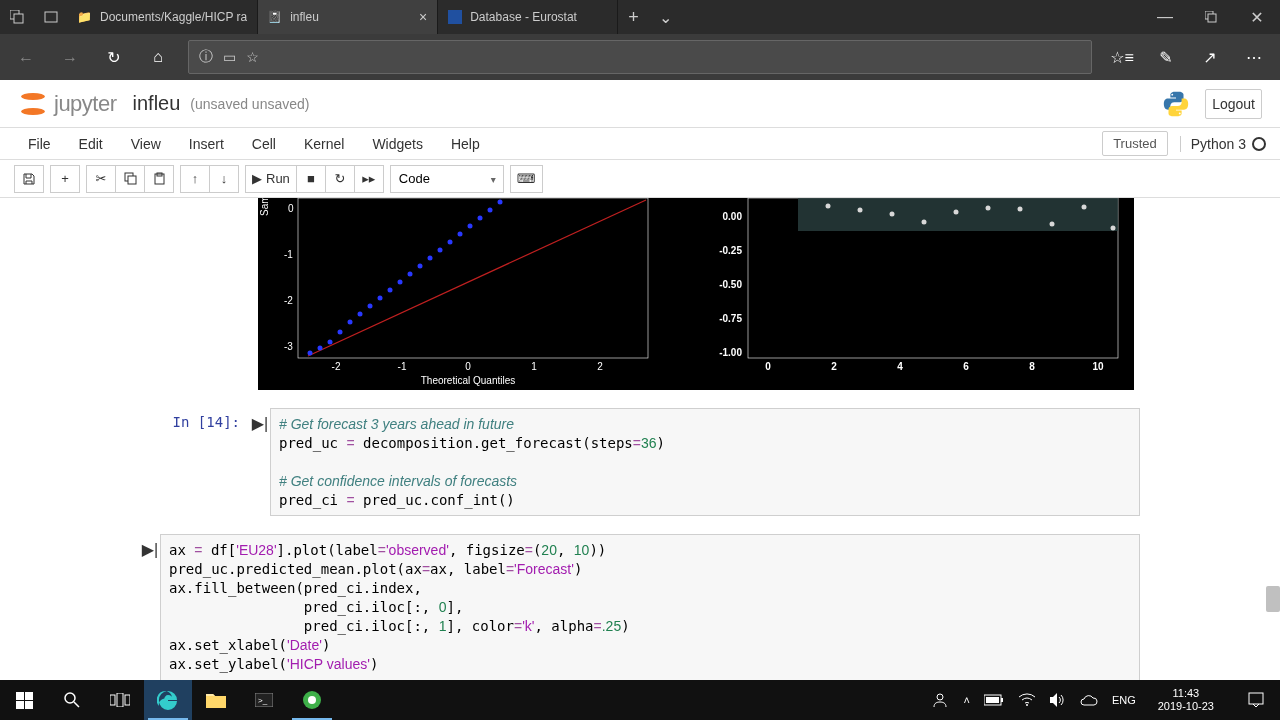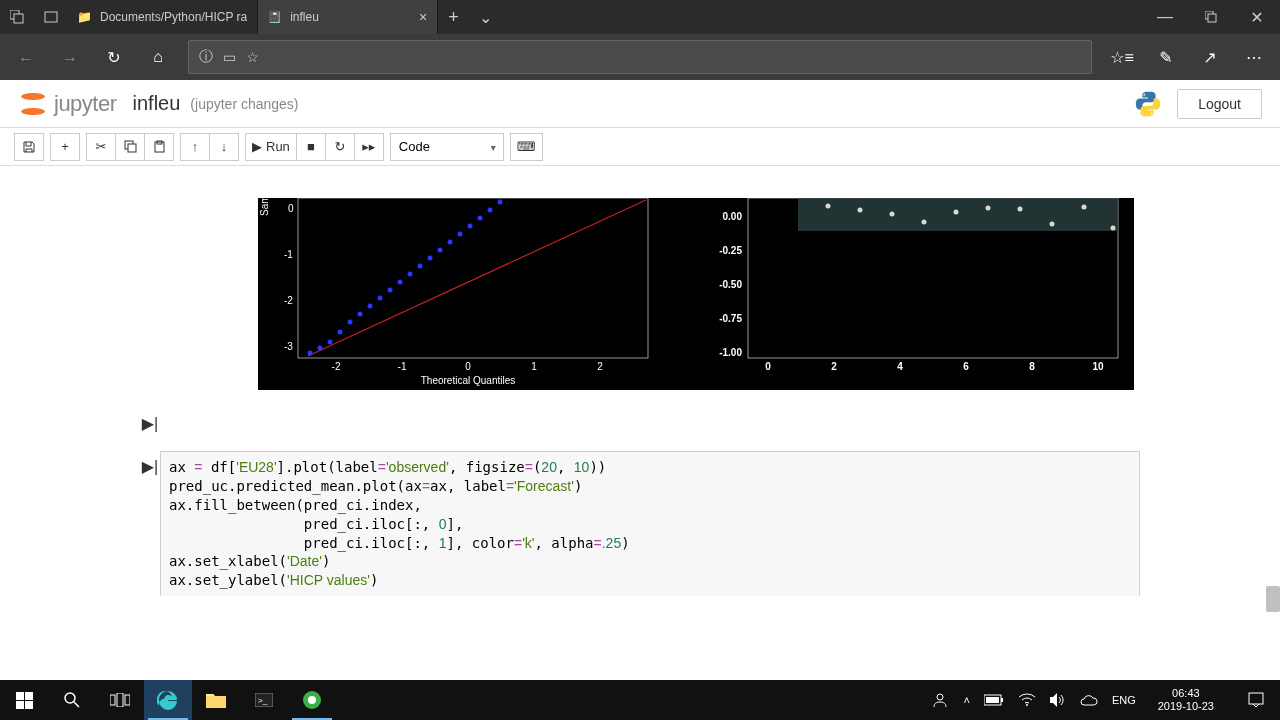--- a/index.html
+++ b/index.html
@@ -32,21 +32,21 @@
 .jp-logo-orange { width: 30px; height: 30px; position: relative; }
 .jp-logo-orange::before, .jp-logo-orange::after { content: ''; position: absolute; width: 24px; height: 7px; background: #f37726; border-radius: 50%; left: 3px; }
 .jp-logo-orange::before { top: 4px; }
 .jp-logo-orange::after { bottom: 4px; }
 .jp-logo-text { font-size: 22px; color: #888; letter-spacing: -0.5px; }
 .jp-nbname { font-size: 20px; color: #333; margin-right: 10px; }
 .jp-saved { font-size: 14px; color: #888; }
 .jp-right { margin-left: auto; display: flex; align-items: center; gap: 14px; }
 .py-logo { width: 30px; height: 30px; position: relative; }
 .py-logo svg { width: 100%; height: 100%; }
-.logout-btn { padding: 6px 20px; border: 1px solid #ccc; border-radius: 2px; font-size: 14px; background: #fff; color: #333; }
+.logout-btn { padding: 6px 6px; border: 1px solid #ccc; border-radius: 2px; font-size: 14px; background: #fff; color: #333; }
 
 
 .jp-menu { height: 32px; display: flex; align-items: center; padding: 0 14px; border-bottom: 1px solid #ddd; font-size: 14px; }
 .menu-item { padding: 6px 14px; color: #333; }
 .menu-right { margin-left: auto; display: flex; align-items: center; gap: 12px; }
 .trusted { padding: 4px 10px; border: 1px solid #ccc; border-radius: 2px; font-size: 13px; color: #555; }
 .kernel-name { font-size: 14px; color: #333; padding-left: 10px; border-left: 1px solid #ccc; display: flex; align-items: center; gap: 6px; }
 .kernel-circle { width: 14px; height: 14px; border: 2px solid #333; border-radius: 50%; }
 
 
@@ -69,21 +69,21 @@
 .plot-tick { fill: #fff; font-size: 10px; }
 
 .cell { display: flex; margin-top: 18px; }
 .cell-prompt { width: 110px; text-align: right; padding-right: 10px; font-family: "Consolas", monospace; font-size: 14px; color: #303F9F; padding-top: 6px; }
 .cell-runarrow { width: 20px; text-align: center; color: #333; padding-top: 6px; }
 .cell-body { flex: 1; border: 1px solid #cfcfcf; padding: 6px 8px; background: #f7f7f7; font-family: "Consolas", monospace; font-size: 14px; line-height: 1.35; white-space: pre; color: #000; }
 
 .tok-comment { color: #408080; font-style: italic; }
 .tok-op { color: #a050a0; }
 .tok-num { color: #208050; }
-.tok-str { color: #4d7c0f; }
+.tok-str { color: #a21caf; }
 
 .scrollbar-ind { position: absolute; right: 0; top: 388px; width: 14px; height: 26px; background: #c0c0c0; border-radius: 2px; }
 
 
 .taskbar { position: absolute; bottom: 0; left: 0; right: 0; height: 40px; background: #111; display: flex; align-items: center; }
 .tb-app { width: 48px; height: 40px; display: flex; align-items: center; justify-content: center; color: #fff; position: relative; }
 .tb-app.active::after { content: ''; position: absolute; bottom: 0; left: 4px; right: 4px; height: 2px; background: #76b9ed; }
 .tb-tray { margin-left: auto; display: flex; align-items: center; gap: 14px; padding-right: 4px; color: #fff; font-size: 11px; }
 .tray-icon { display: flex; align-items: center; justify-content: center; }
 .tray-clock { text-align: center; line-height: 1.2; padding: 0 8px; }
@@ -101,26 +101,30 @@
         <rect x="4" y="4" width="9" height="9" fill="#2b2b2b" stroke="#ccc"></rect>
       </svg>
     </div>
   <div class="tab-sys">
       <svg width="14" height="14" viewBox="0 0 14 14">
         <rect x="1" y="2" width="12" height="10" fill="none" stroke="#ccc"></rect>
       </svg>
     </div>
   <div class="browser-tab">
     <span class="tab-icon">📁</span>
-    <span class="tab-title">Documents/Python/HICP ra</span>
+    <span class="tab-title">Documents/Kaggle/HICP ra</span>
   </div>
   <div class="browser-tab active">
     <span class="tab-icon">📓</span>
     <span class="tab-title">infleu</span>
     <span class="tab-close">×</span>
+  </div>
+  <div class="browser-tab">
+    <span class="tab-icon" style="background:#2050a0;width:14px;height:14px;"></span>
+    <span class="tab-title">Database - Eurostat</span>
   </div>
   <div class="tab-add">+</div>
   <div class="tab-sys">⌄</div>
   <div class="win-controls">
     <div class="win-btn">—</div>
     <div class="win-btn">
         <svg width="12" height="12" viewBox="0 0 12 12">
           <rect x="0" y="0" width="8" height="8" fill="none" stroke="#ccc"></rect>
           <rect x="3" y="3" width="8" height="8" fill="#2b2b2b" stroke="#ccc"></rect>
         </svg>
@@ -146,32 +150,49 @@
 </div>
 
 <div class="jupyter-area">
 
   <div class="jp-header">
     <div class="jp-logo">
       <div class="jp-logo-orange"></div>
       <span class="jp-logo-text">jupyter</span>
     </div>
     <span class="jp-nbname">infleu</span>
-    <span class="jp-saved">(jupyter changes)</span>
+    <span class="jp-saved">(unsaved unsaved)</span>
     <div class="jp-right">
       <div class="py-logo">
         <svg viewBox="0 0 32 32">
             <path fill="#3776ab" d="M15 3c-5 0-5 3-5 3v3h6v1H7s-4 0-4 6 4 6 4 6h3v-4s0-4 4-4h6s4 0 4-4V6s0-3-5-3h-4zm-3 2a1 1 0 110 2 1 1 0 010-2z"></path>
             <path fill="#ffd43b" d="M17 29c5 0 5-3 5-3v-3h-6v-1h9s4 0 4-6-4-6-4-6h-3v4s0 4-4 4h-6s-4 0-4 4v4s0 3 5 3h4zm3-2a1 1 0 110-2 1 1 0 010 2z"></path>
           </svg>
       </div>
       <button class="logout-btn">Logout</button>
     </div>
   </div>
 
+  <div class="jp-menu">
+    <div class="menu-item">File</div>
+    <div class="menu-item">Edit</div>
+    <div class="menu-item">View</div>
+    <div class="menu-item">Insert</div>
+    <div class="menu-item">Cell</div>
+    <div class="menu-item">Kernel</div>
+    <div class="menu-item">Widgets</div>
+    <div class="menu-item">Help</div>
+    <div class="menu-right">
+      <div class="trusted">Trusted</div>
+      <div class="kernel-name">
+        <span>Python 3</span>
+        <span class="kernel-circle"></span>
+      </div>
+    </div>
+  </div>
 
   <div class="jp-toolbar">
     <div class="tb-group">
         <button class="tb-btn">
           <svg width="14" height="14" viewBox="0 0 14 14">
             <path fill="none" stroke="#333" d="M2 2h8l2 2v8H2z M4 2v4h5V2 M4 12v-3h6v3"></path>
           </svg>
         </button>
       </div>
     <div class="tb-group">
@@ -281,21 +302,27 @@
             <text class="plot-tick" x="136" y="172" text-anchor="middle">2</text>
             <text class="plot-tick" x="202" y="172" text-anchor="middle">4</text>
             <text class="plot-tick" x="268" y="172" text-anchor="middle">6</text>
             <text class="plot-tick" x="334" y="172" text-anchor="middle">8</text>
             <text class="plot-tick" x="400" y="172" text-anchor="middle">10</text>
           </svg>
         </div>
       </div>
 
       <div class="cell">
+        <div class="cell-prompt">In [14]:</div>
         <div class="cell-runarrow">▶|</div>
+        <div class="cell-body"><span class="tok-comment"># Get forecast 3 years ahead in future</span>
+pred_uc <span class="tok-op">=</span> decomposition.get_forecast(steps<span class="tok-op">=</span><span class="tok-num">36</span>)
+
+<span class="tok-comment"># Get confidence intervals of forecasts</span>
+pred_ci <span class="tok-op">=</span> pred_uc.conf_int()</div>
       </div>
 
       <div class="cell">
         <div class="cell-runarrow">▶|</div>
         <div class="cell-body" style="border-bottom:none;">ax <span class="tok-op">=</span> df[<span class="tok-str">'EU28'</span>].plot(label<span class="tok-op">=</span><span class="tok-str">'observed'</span>, figsize<span class="tok-op">=</span>(<span class="tok-num">20</span>, <span class="tok-num">10</span>))
 pred_uc.predicted_mean.plot(ax<span class="tok-op">=</span>ax, label<span class="tok-op">=</span><span class="tok-str">'Forecast'</span>)
 ax.fill_between(pred_ci.index,
                 pred_ci.iloc[:, <span class="tok-num">0</span>],
                 pred_ci.iloc[:, <span class="tok-num">1</span>], color<span class="tok-op">=</span><span class="tok-str">'k'</span>, alpha<span class="tok-op">=</span><span class="tok-num">.25</span>)
 ax.set_xlabel(<span class="tok-str">'Date'</span>)
@@ -380,21 +407,21 @@
           <path d="M9 4a4 4 0 010 6M11 2a7 7 0 010 10" fill="none" stroke="#fff"></path>
         </svg>
       </div>
     <div class="tray-icon">
         <svg width="18" height="12" viewBox="0 0 18 12">
           <path fill="none" stroke="#fff" d="M4 11a3 3 0 010-6 5 5 0 019-1 3 3 0 011 7z"></path>
         </svg>
       </div>
     <span>ENG</span>
     <div class="tray-clock">
-      <div>06:43</div>
+      <div>11:43</div>
       <div>2019-10-23</div>
     </div>
     <div class="tray-not">
         <svg width="16" height="16" viewBox="0 0 16 16">
           <rect x="1" y="1" width="14" height="11" fill="none" stroke="#fff"></rect>
           <path d="M5 12l3 3 3-3" fill="none" stroke="#fff"></path>
         </svg>
       </div>
   </div>
 </div>

